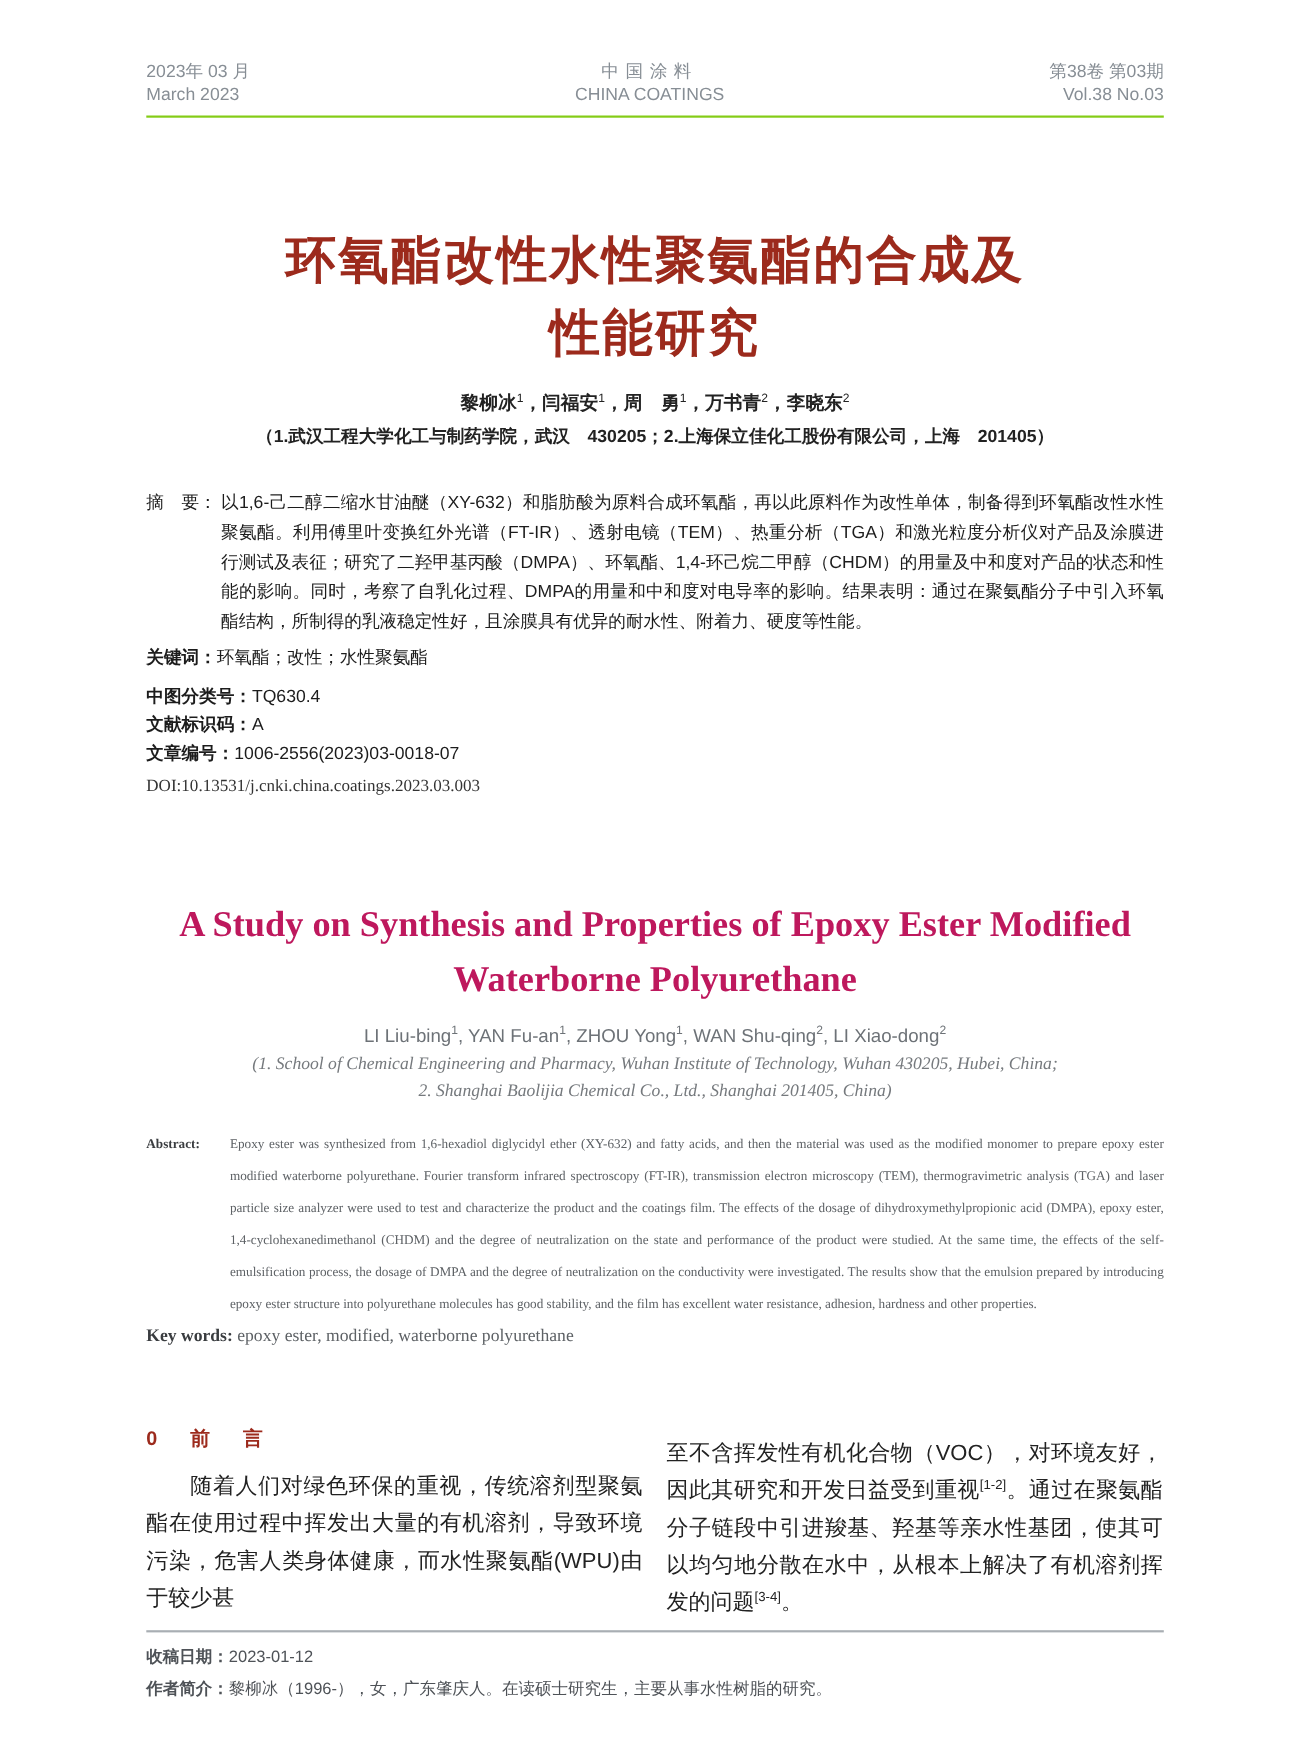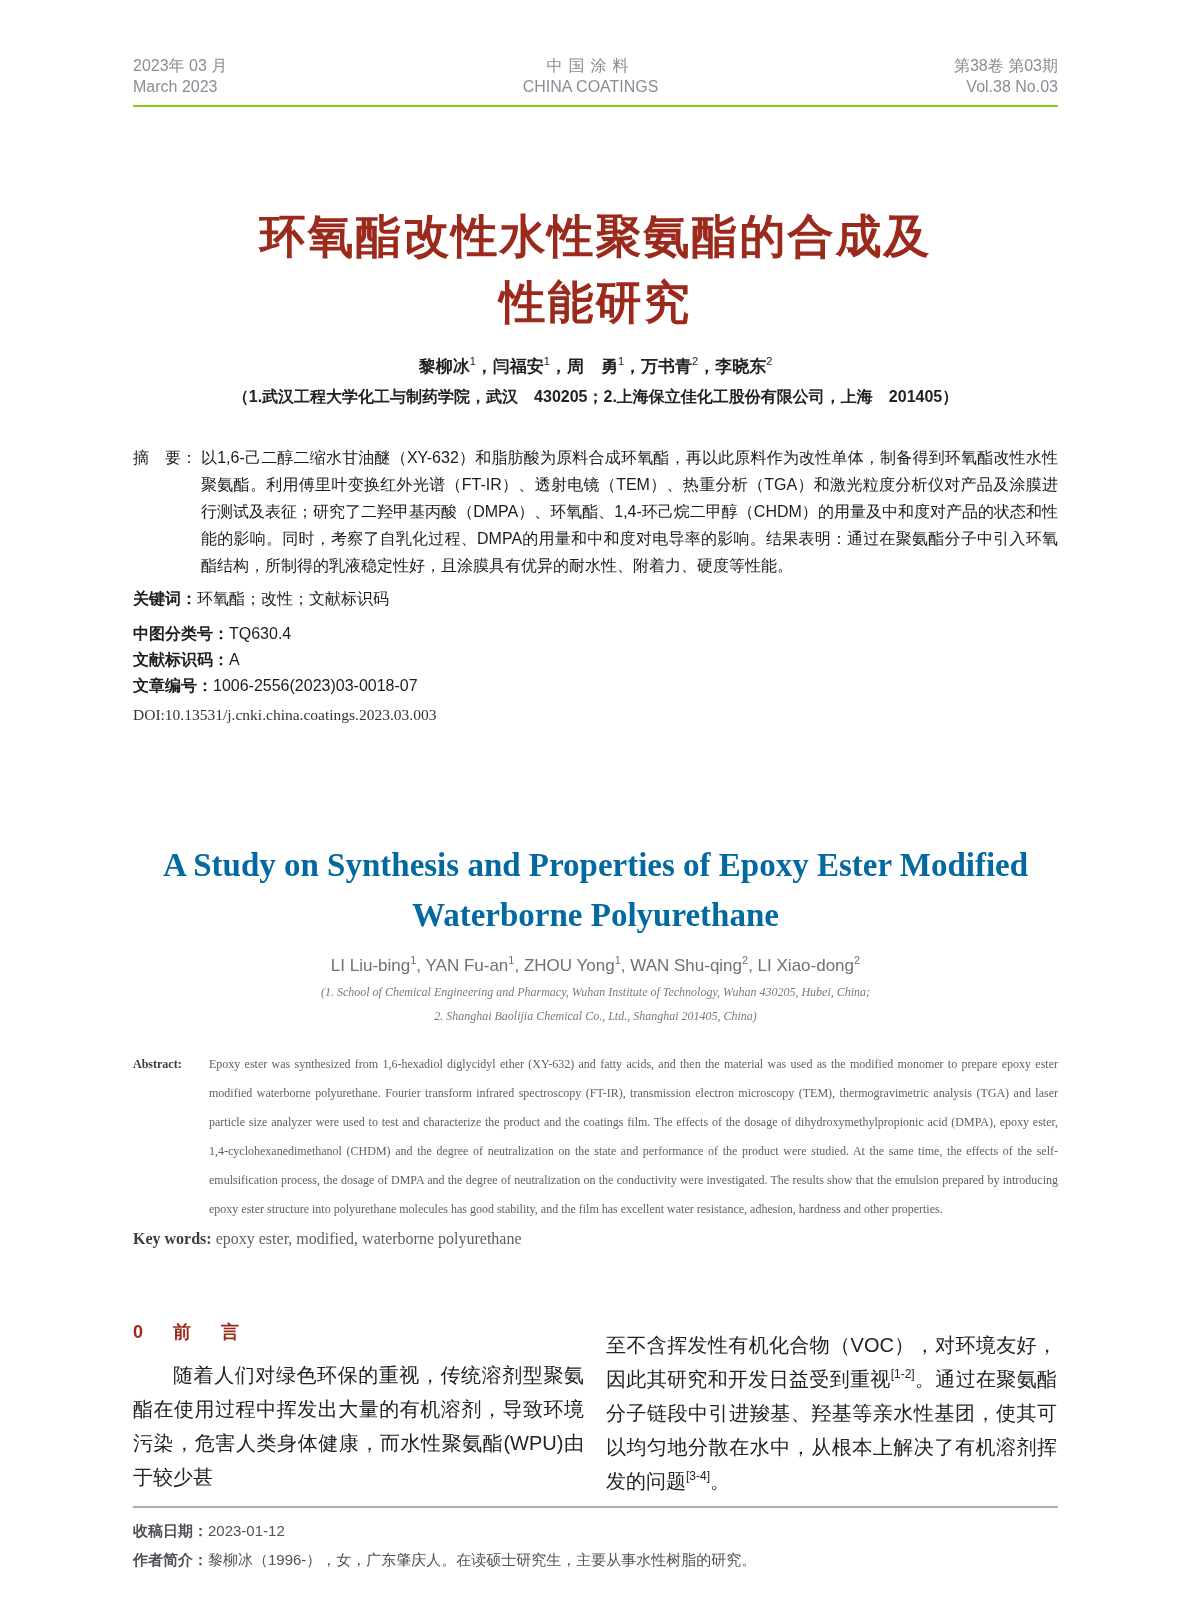--- a/index.html
+++ b/index.html
@@ -29,27 +29,27 @@
   .hang{position:relative;margin-top:36px;font-size:16px;line-height:27px;text-align:justify;}
   .hang .hlabel{position:absolute;left:0;top:0;font-weight:normal;white-space:nowrap;}
   .hang .htext{display:block;padding-left:68px;}
   .kw-line{margin-top:6px;font-size:16px;line-height:27px;}
   .kw-line .hlabel{font-weight:bold;}
   .clc-row{margin-top:9px;display:flex;justify-content:center;font-size:16px;line-height:26px;flex-direction:column;}
   .clc-row b{font-weight:bold;}
   .doi-line{margin-top:7px;font-family:"Liberation Serif", serif;font-size:15.5px;color:#333;}
   
   .title-en{
-    margin-top:116px;text-align:center;color:#0369a1;font-weight:bold;
+    margin-top:92px;text-align:center;color:#be185d;font-weight:bold;
     font-family:"Liberation Serif", serif;font-size:33px;line-height:50px;
   }
   .authors-en{margin-top:16px;text-align:center;font-size:17px;color:#6d7277;}
   .authors-en sup{font-size:11px;}
   .affil-en{margin-top:4px;text-align:center;font-family:"Liberation Serif", serif;
-    font-style:italic;font-size:12px;line-height:24px;color:#75797d;}
+    font-style:italic;font-size:16px;line-height:24px;color:#75797d;}
   
   .hang-en{position:relative;margin-top:22px;font-family:"Liberation Serif", serif;
     font-size:12px;line-height:29px;color:#5d6165;text-align:justify;}
   .hang-en .hlabel{position:absolute;left:0;top:0;font-weight:bold;color:#3a3d40;white-space:nowrap;}
   .hang-en .htext{display:block;padding-left:76px;}
   .kw-en{margin-top:6px;font-family:"Liberation Serif", serif;font-size:16px;color:#5d6165;}
   .kw-en .hlabel{font-weight:bold;color:#3a3d40;}
   
   .intro-row{margin-top:72px;display:flex;column-gap:22px;}
   .intro-col{width:451px;}
@@ -98,21 +98,21 @@
   <div class="authors-cn"><span>黎柳冰</span><sup>1</sup><span>，</span><span>闫福安</span><sup>1</sup><span>，</span><span>周　勇</span><sup>1</sup><span>，</span><span>万书青</span><sup>2</sup><span>，</span><span>李晓东</span><sup>2</sup></div>
 
   <div class="affil-cn">（1.武汉工程大学化工与制药学院，武汉　430205；2.上海保立佳化工股份有限公司，上海　201405）</div>
 
   <div class="hang">
     <span class="hlabel">摘　要：</span>
     <span class="htext">以1,6-己二醇二缩水甘油醚（XY-632）和脂肪酸为原料合成环氧酯，再以此原料作为改性单体，制备得到环氧酯改性水性聚氨酯。利用傅里叶变换红外光谱（FT-IR）、透射电镜（TEM）、热重分析（TGA）和激光粒度分析仪对产品及涂膜进行测试及表征；研究了二羟甲基丙酸（DMPA）、环氧酯、1,4-环己烷二甲醇（CHDM）的用量及中和度对产品的状态和性能的影响。同时，考察了自乳化过程、DMPA的用量和中和度对电导率的影响。结果表明：通过在聚氨酯分子中引入环氧酯结构，所制得的乳液稳定性好，且涂膜具有优异的耐水性、附着力、硬度等性能。</span>
   </div>
 
   <div class="kw-line">
-    <span class="hlabel">关键词：</span><span>环氧酯；改性；文献标识码</span>
+    <span class="hlabel">关键词：</span><span>环氧酯；改性；水性聚氨酯</span>
   </div>
 
   <div class="clc-row">
     <span><b>中图分类号：</b><span>TQ630.4</span></span>
     <span><b>文献标识码：</b><span>A</span></span>
     <span><b>文章编号：</b><span>1006-2556(2023)03-0018-07</span></span>
   </div>
 
   <div class="doi-line">DOI:10.13531/j.cnki.china.coatings.2023.03.003</div>
 

